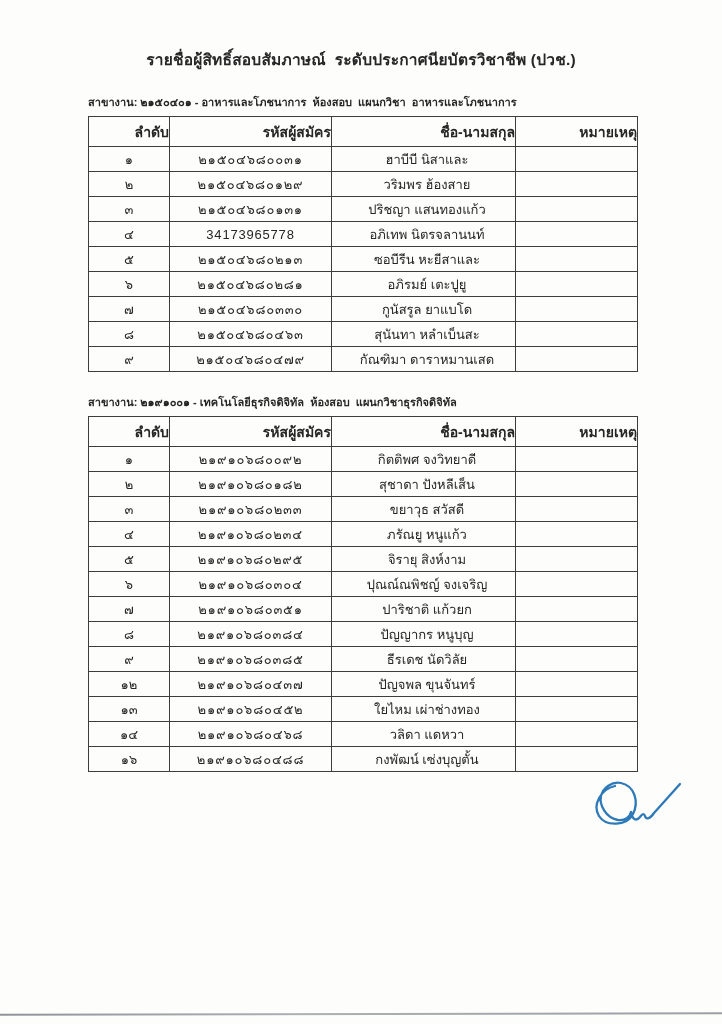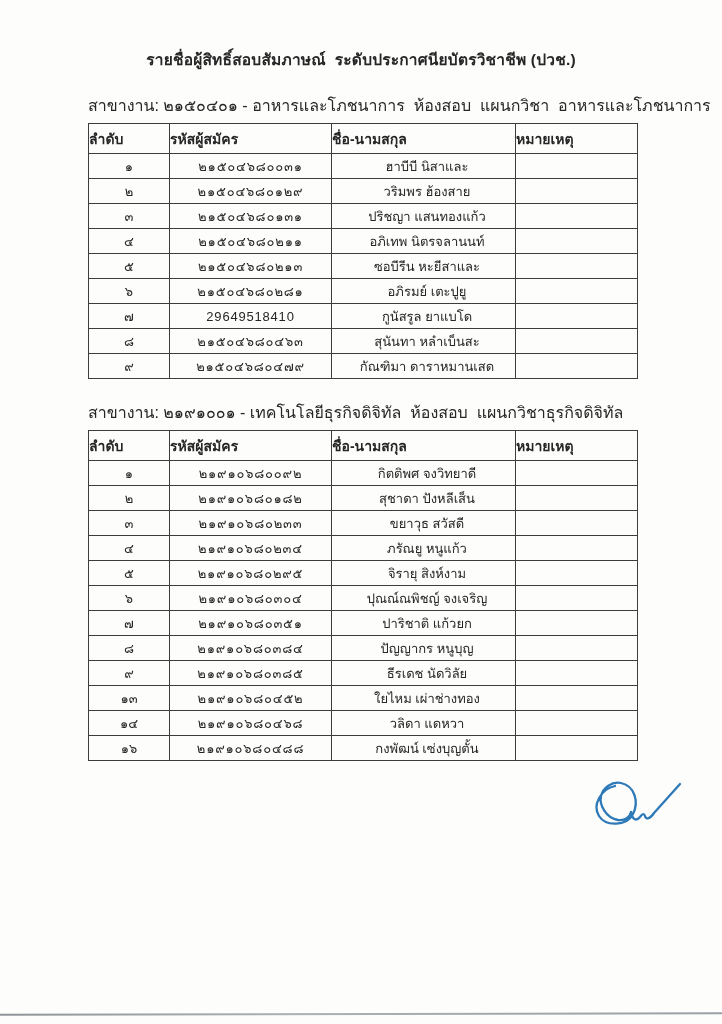--- a/index.html
+++ b/index.html
@@ -17,39 +17,39 @@
     padding-top:47px;
     text-align:center;
     font-size:15.5px;
     font-weight:600;
     white-space:pre;
     letter-spacing:0.2px;
   }
   .section { margin-left:88px; width:550px; }
   .section-label {
     margin-top:21px;
-    font-size:16px;
-    font-weight:400;
+    font-size:11px;
+    font-weight:700;
     white-space:pre;
   }
   table.roster {
     margin-top:5px;
     width:549px;
     border-collapse:collapse;
     table-layout:fixed;
   }
   table.roster th, table.roster td {
     border:1.4px solid #3d3d3d;
     overflow:hidden;
   }
   table.roster th {
     height:30px;
     font-size:14px;
     font-weight:600;
-    text-align:left;
+    text-align:right;
     vertical-align:middle;
   }
   table.roster td {
     height:25px;
     font-size:13px;
     vertical-align:middle;
   }
   td.c0 { text-align:center; }
   td.c1 { text-align:center; letter-spacing:0.8px; }
   td.c2 { text-align:center; padding-left:7px; }
@@ -110,39 +110,39 @@
             <td class="c3"></td>
           </tr>
           <tr>
             <td class="c0">๓</td>
             <td class="c1">๒๑๕๐๔๖๘๐๑๓๑</td>
             <td class="c2">ปริชญา แสนทองแก้ว</td>
             <td class="c3"></td>
           </tr>
           <tr>
             <td class="c0">๔</td>
-            <td class="c1">๒๑๕๐๔๖๘๐๒๑๑</td>
+            <td class="c1">34173965778</td>
             <td class="c2">อภิเทพ นิตรจลานนท์</td>
             <td class="c3"></td>
           </tr>
           <tr>
             <td class="c0">๕</td>
             <td class="c1">๒๑๕๐๔๖๘๐๒๑๓</td>
             <td class="c2">ซอบีรีน หะยีสาและ</td>
             <td class="c3"></td>
           </tr>
           <tr>
             <td class="c0">๖</td>
             <td class="c1">๒๑๕๐๔๖๘๐๒๘๑</td>
             <td class="c2">อภิรมย์ เตะปูยู</td>
             <td class="c3"></td>
           </tr>
           <tr>
             <td class="c0">๗</td>
-            <td class="c1">29649518410</td>
+            <td class="c1">๒๑๕๐๔๖๘๐๓๓๐</td>
             <td class="c2">กูนัสรูล ยาแบโด</td>
             <td class="c3"></td>
           </tr>
           <tr>
             <td class="c0">๘</td>
             <td class="c1">๒๑๕๐๔๖๘๐๔๖๓</td>
             <td class="c2">สุนันทา หลำเบ็นสะ</td>
             <td class="c3"></td>
           </tr>
           <tr>
@@ -221,20 +221,26 @@
             <td class="c2">ปัญญากร หนูบุญ</td>
             <td class="c3"></td>
           </tr>
           <tr>
             <td class="c0">๙</td>
             <td class="c1">๒๑๙๑๐๖๘๐๓๘๕</td>
             <td class="c2">ธีรเดช นัดวิลัย</td>
             <td class="c3"></td>
           </tr>
           <tr>
+            <td class="c0">๑๒</td>
+            <td class="c1">๒๑๙๑๐๖๘๐๔๓๗</td>
+            <td class="c2">ปัญจพล ขุนจันทร์</td>
+            <td class="c3"></td>
+          </tr>
+          <tr>
             <td class="c0">๑๓</td>
             <td class="c1">๒๑๙๑๐๖๘๐๔๕๒</td>
             <td class="c2">ใยไหม เผ่าช่างทอง</td>
             <td class="c3"></td>
           </tr>
           <tr>
             <td class="c0">๑๔</td>
             <td class="c1">๒๑๙๑๐๖๘๐๔๖๘</td>
             <td class="c2">วลิดา แดหวา</td>
             <td class="c3"></td>

